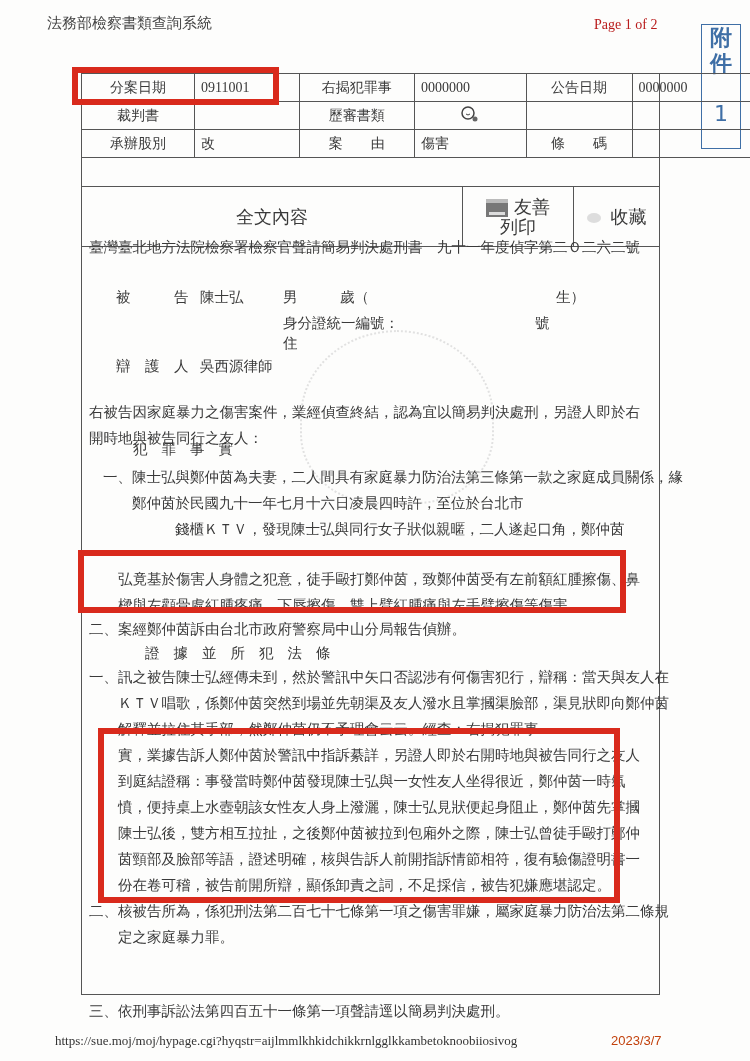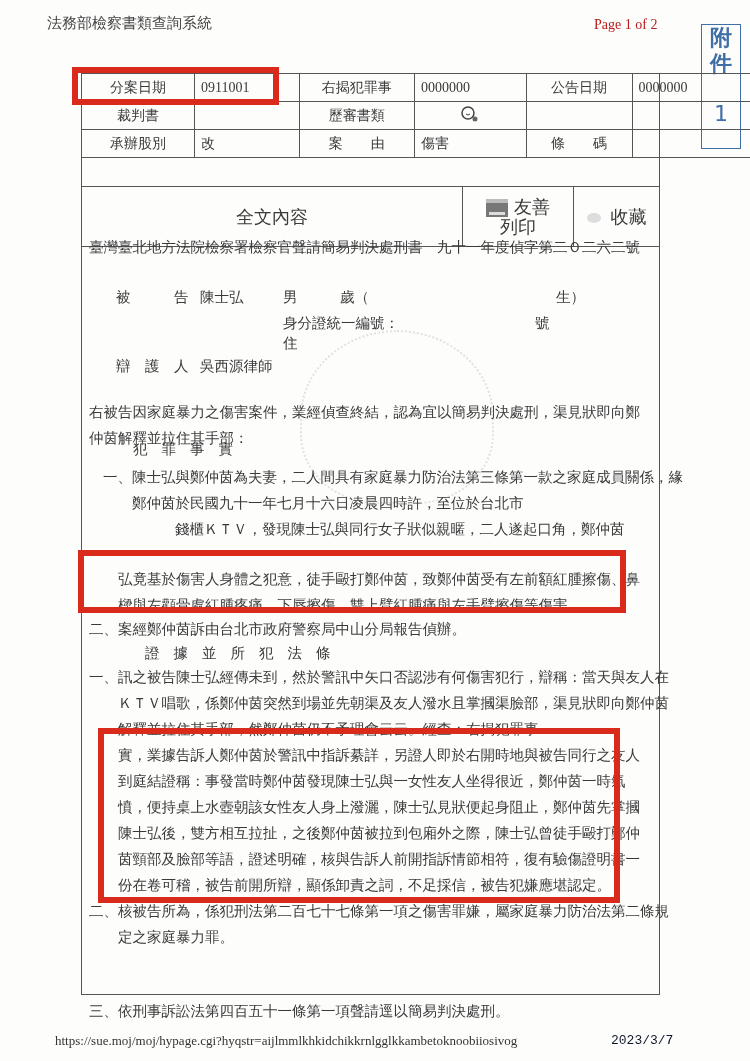--- a/index.html
+++ b/index.html
@@ -60,21 +60,21 @@
   .para { left: 89px; width: 560px; }
   .indent-item { padding-left: 29px; text-indent: -29px; }
   .section-head { letter-spacing: 14px; }
 
   .redbox { border: 6px solid #d92a1c; box-sizing: border-box; }
   .watermark {
     left: 300px; top: 330px; width: 190px; height: 170px;
     border: 2px dotted #d6d6d6; border-radius: 50% 50% 40% 40%; opacity: .7;
   }
   .footer-url { left: 55px; top: 1033px; font-size: 13px; font-family: "Liberation Serif", serif; color: #333; white-space: nowrap; }
-  .footer-date { left: 611px; top: 1033px; font-size: 13px; font-family: Liberation Mono, monospace; color: #0f172a; }
+  .footer-date { left: 611px; top: 1033px; font-size: 13px; font-family: Liberation Sans, sans-serif; color: #c2410c; }
 </style>
 </head>
 <body>
 
 <div class="abs header-title">法務部檢察書類查詢系統</div>
 <div class="abs page-num">Page 1 of 2</div>
 
 <div class="abs stamp">
   <span class="s-ch">附</span>
   <span class="s-ch">件</span>
@@ -141,21 +141,21 @@
 <div class="abs party" style="left:200px; top:288px;">陳士弘</div>
 <div class="abs party" style="left:283px; top:288px;">男</div>
 <div class="abs party" style="left:340px; top:288px;">歲（</div>
 <div class="abs party" style="left:556px; top:288px;">生）</div>
 <div class="abs party" style="left:283px; top:314px;">身分證統一編號：</div>
 <div class="abs party" style="left:535px; top:314px;">號</div>
 <div class="abs party" style="left:283px; top:334px;">住</div>
 <div class="abs party" style="left:116px; top:357px;">辯　護　人</div>
 <div class="abs party" style="left:200px; top:357px;">吳西源律師</div>
 
-<div class="abs para body-text" style="top:399px;">右被告因家庭暴力之傷害案件，業經偵查終結，認為宜以簡易判決處刑，渠見狀即向鄭仲茵解釋並拉住其手部：</div>
+<div class="abs para body-text" style="top:399px;">右被告因家庭暴力之傷害案件，業經偵查終結，認為宜以簡易判決處刑，另證人即於右開時地與被告同行之友人：</div>
 <div class="abs body-text section-head" style="left:133px; top:436px;">犯罪事實</div>
 
 <div class="abs para body-text indent-item" style="top:464px;margin-left:14px;">一、陳士弘與鄭仲茵為夫妻，二人間具有家庭暴力防治法第三條第一款之家庭成員關係，緣鄭仲茵於民國九十一年七月十六日凌晨四時許，至位於台北市</div>
 <div class="abs body-text" style="left:175px; top:516px; white-space:nowrap;">錢櫃ＫＴＶ，發現陳士弘與同行女子狀似親暱，二人遂起口角，鄭仲茵</div>
 <div class="abs body-text" style="left:118px; top:566px; width:530px;">弘竟基於傷害人身體之犯意，徒手毆打鄭仲茵，致鄭仲茵受有左前額紅腫擦傷、鼻樑與左顴骨處紅腫疼痛、下唇擦傷、雙上臂紅腫痛與左手臂擦傷等傷害。</div>
 <div class="abs para body-text" style="top:616px;">二、案經鄭仲茵訴由台北市政府警察局中山分局報告偵辦。</div>
 
 <div class="abs body-text section-head" style="left:145px; top:640px;">證據並所犯法條</div>
 
 <div class="abs para body-text indent-item" style="top:664px;">一、訊之被告陳士弘經傳未到，然於警訊中矢口否認涉有何傷害犯行，辯稱：當天與友人在ＫＴＶ唱歌，係鄭仲茵突然到場並先朝渠及友人潑水且掌摑渠臉部，渠見狀即向鄭仲茵解釋並拉住其手部，然鄭仲茵仍不予理會云云。經查：右揭犯罪事</div>

